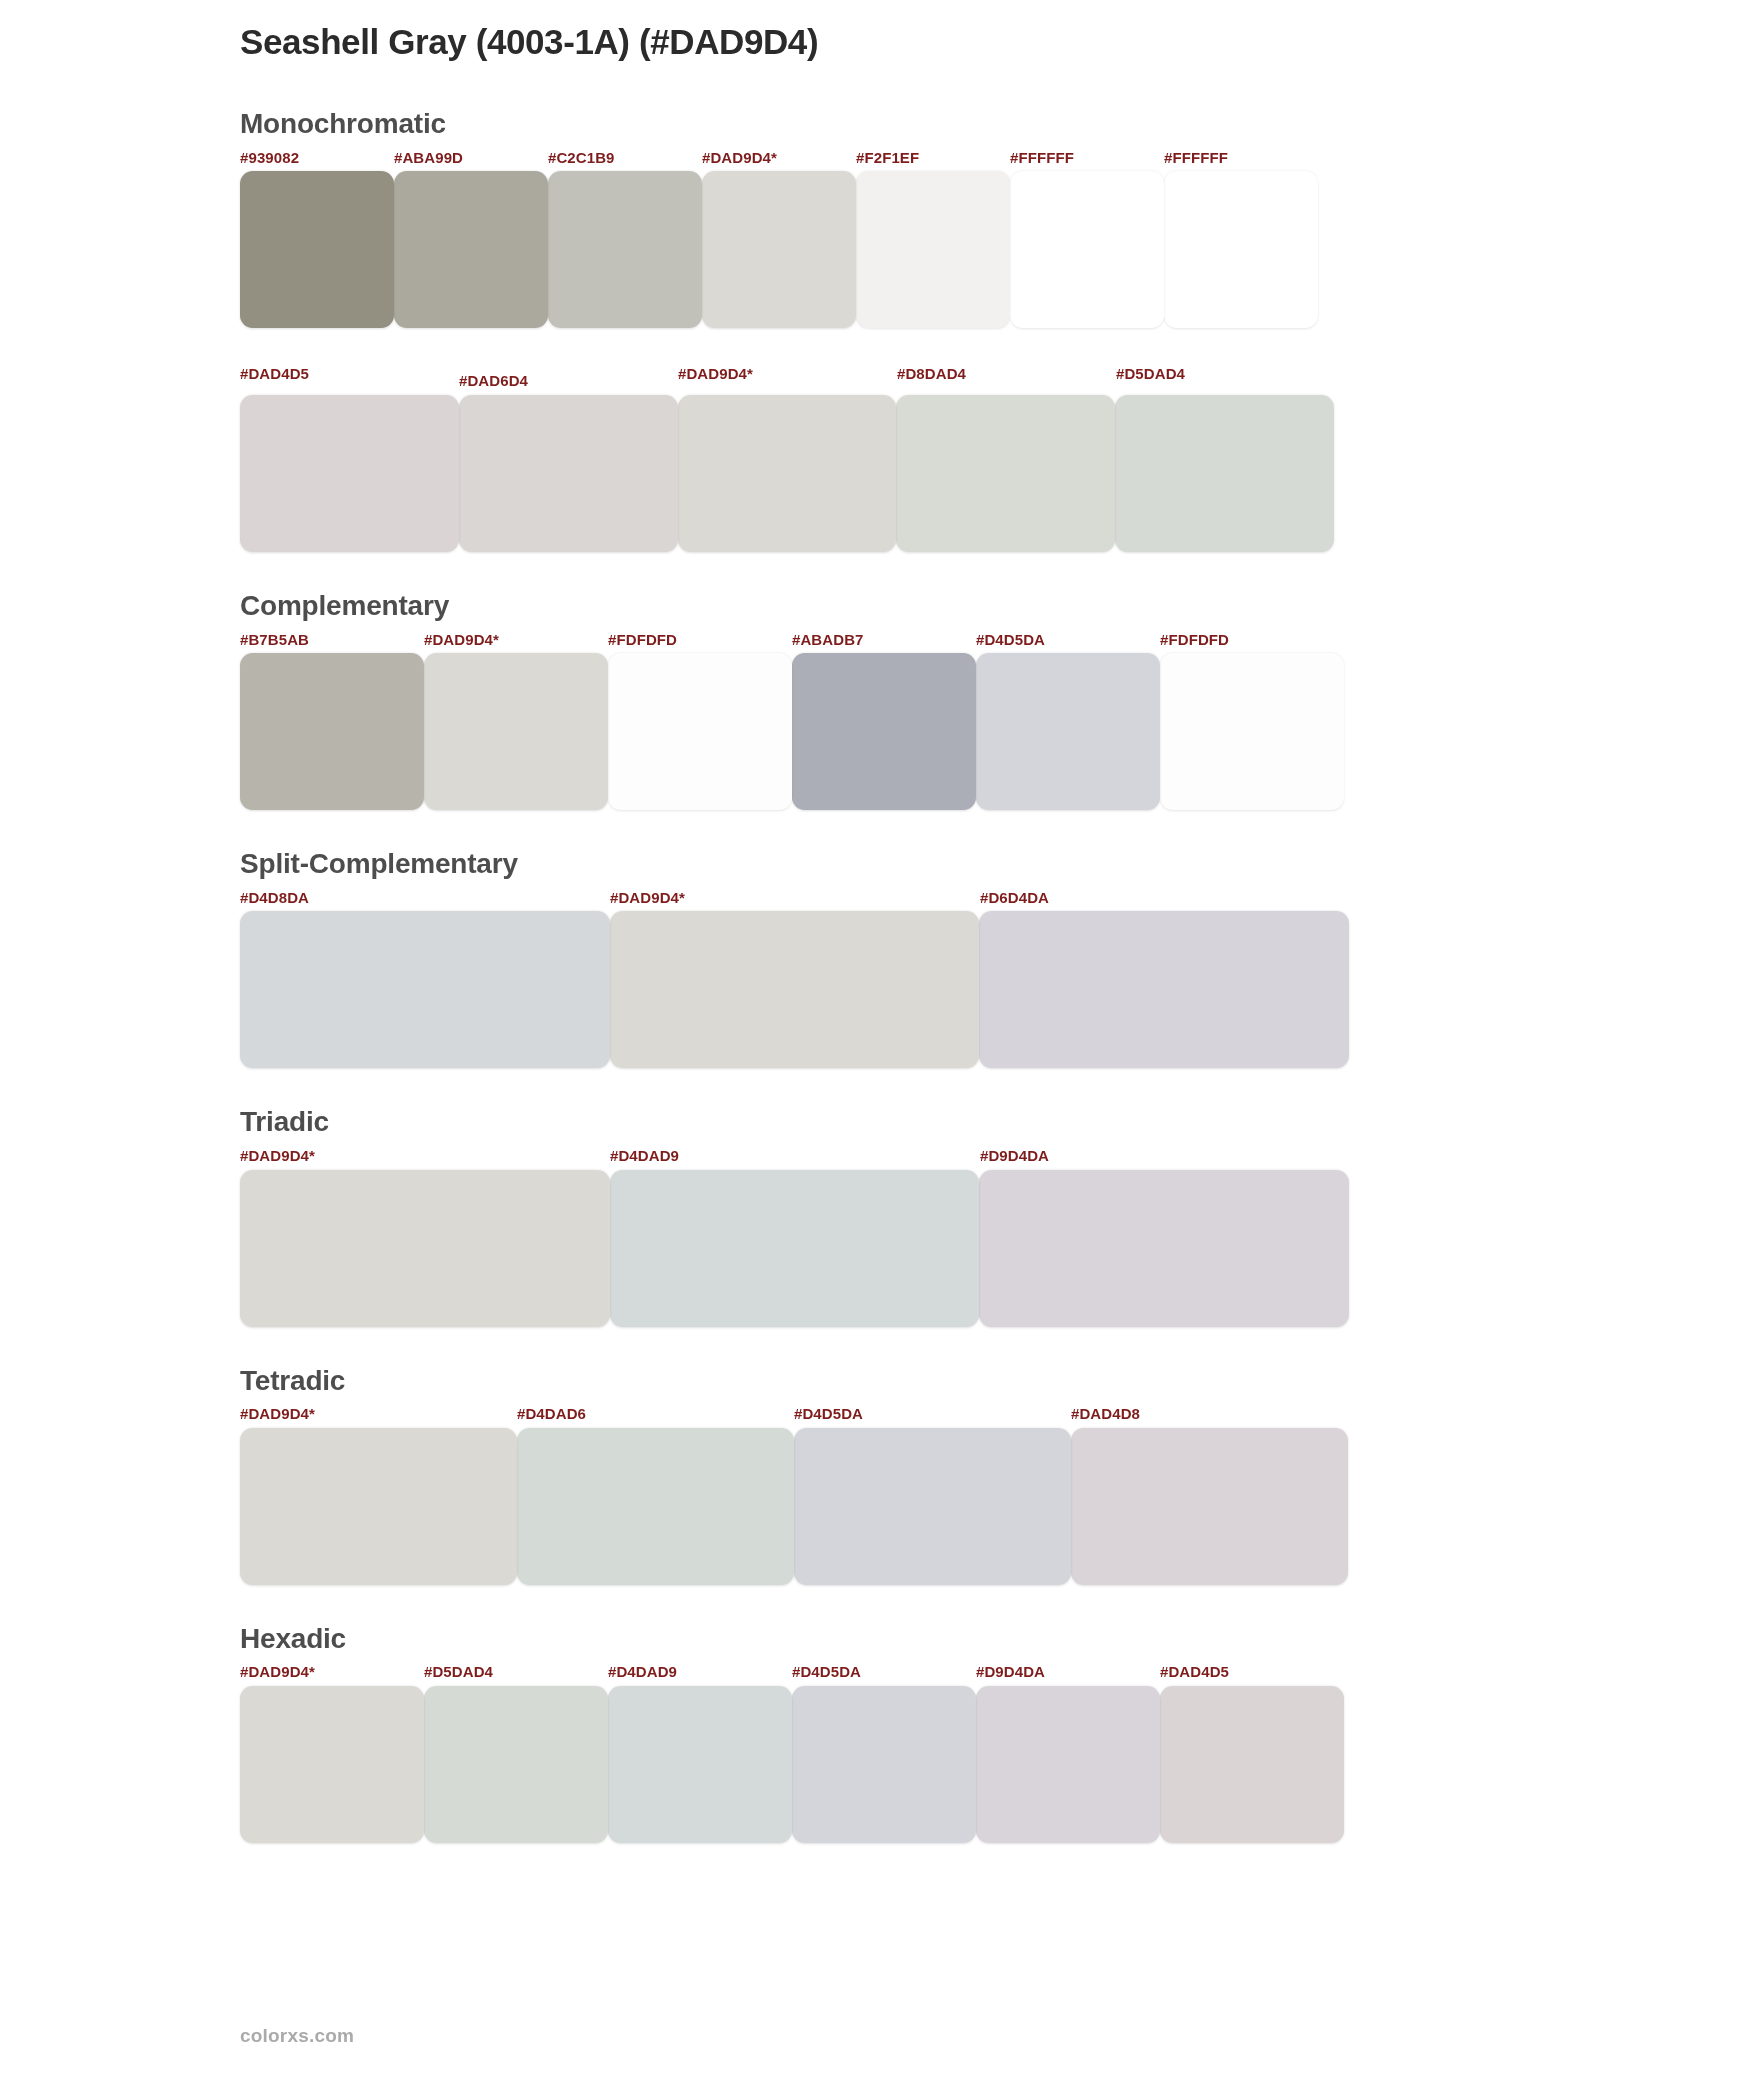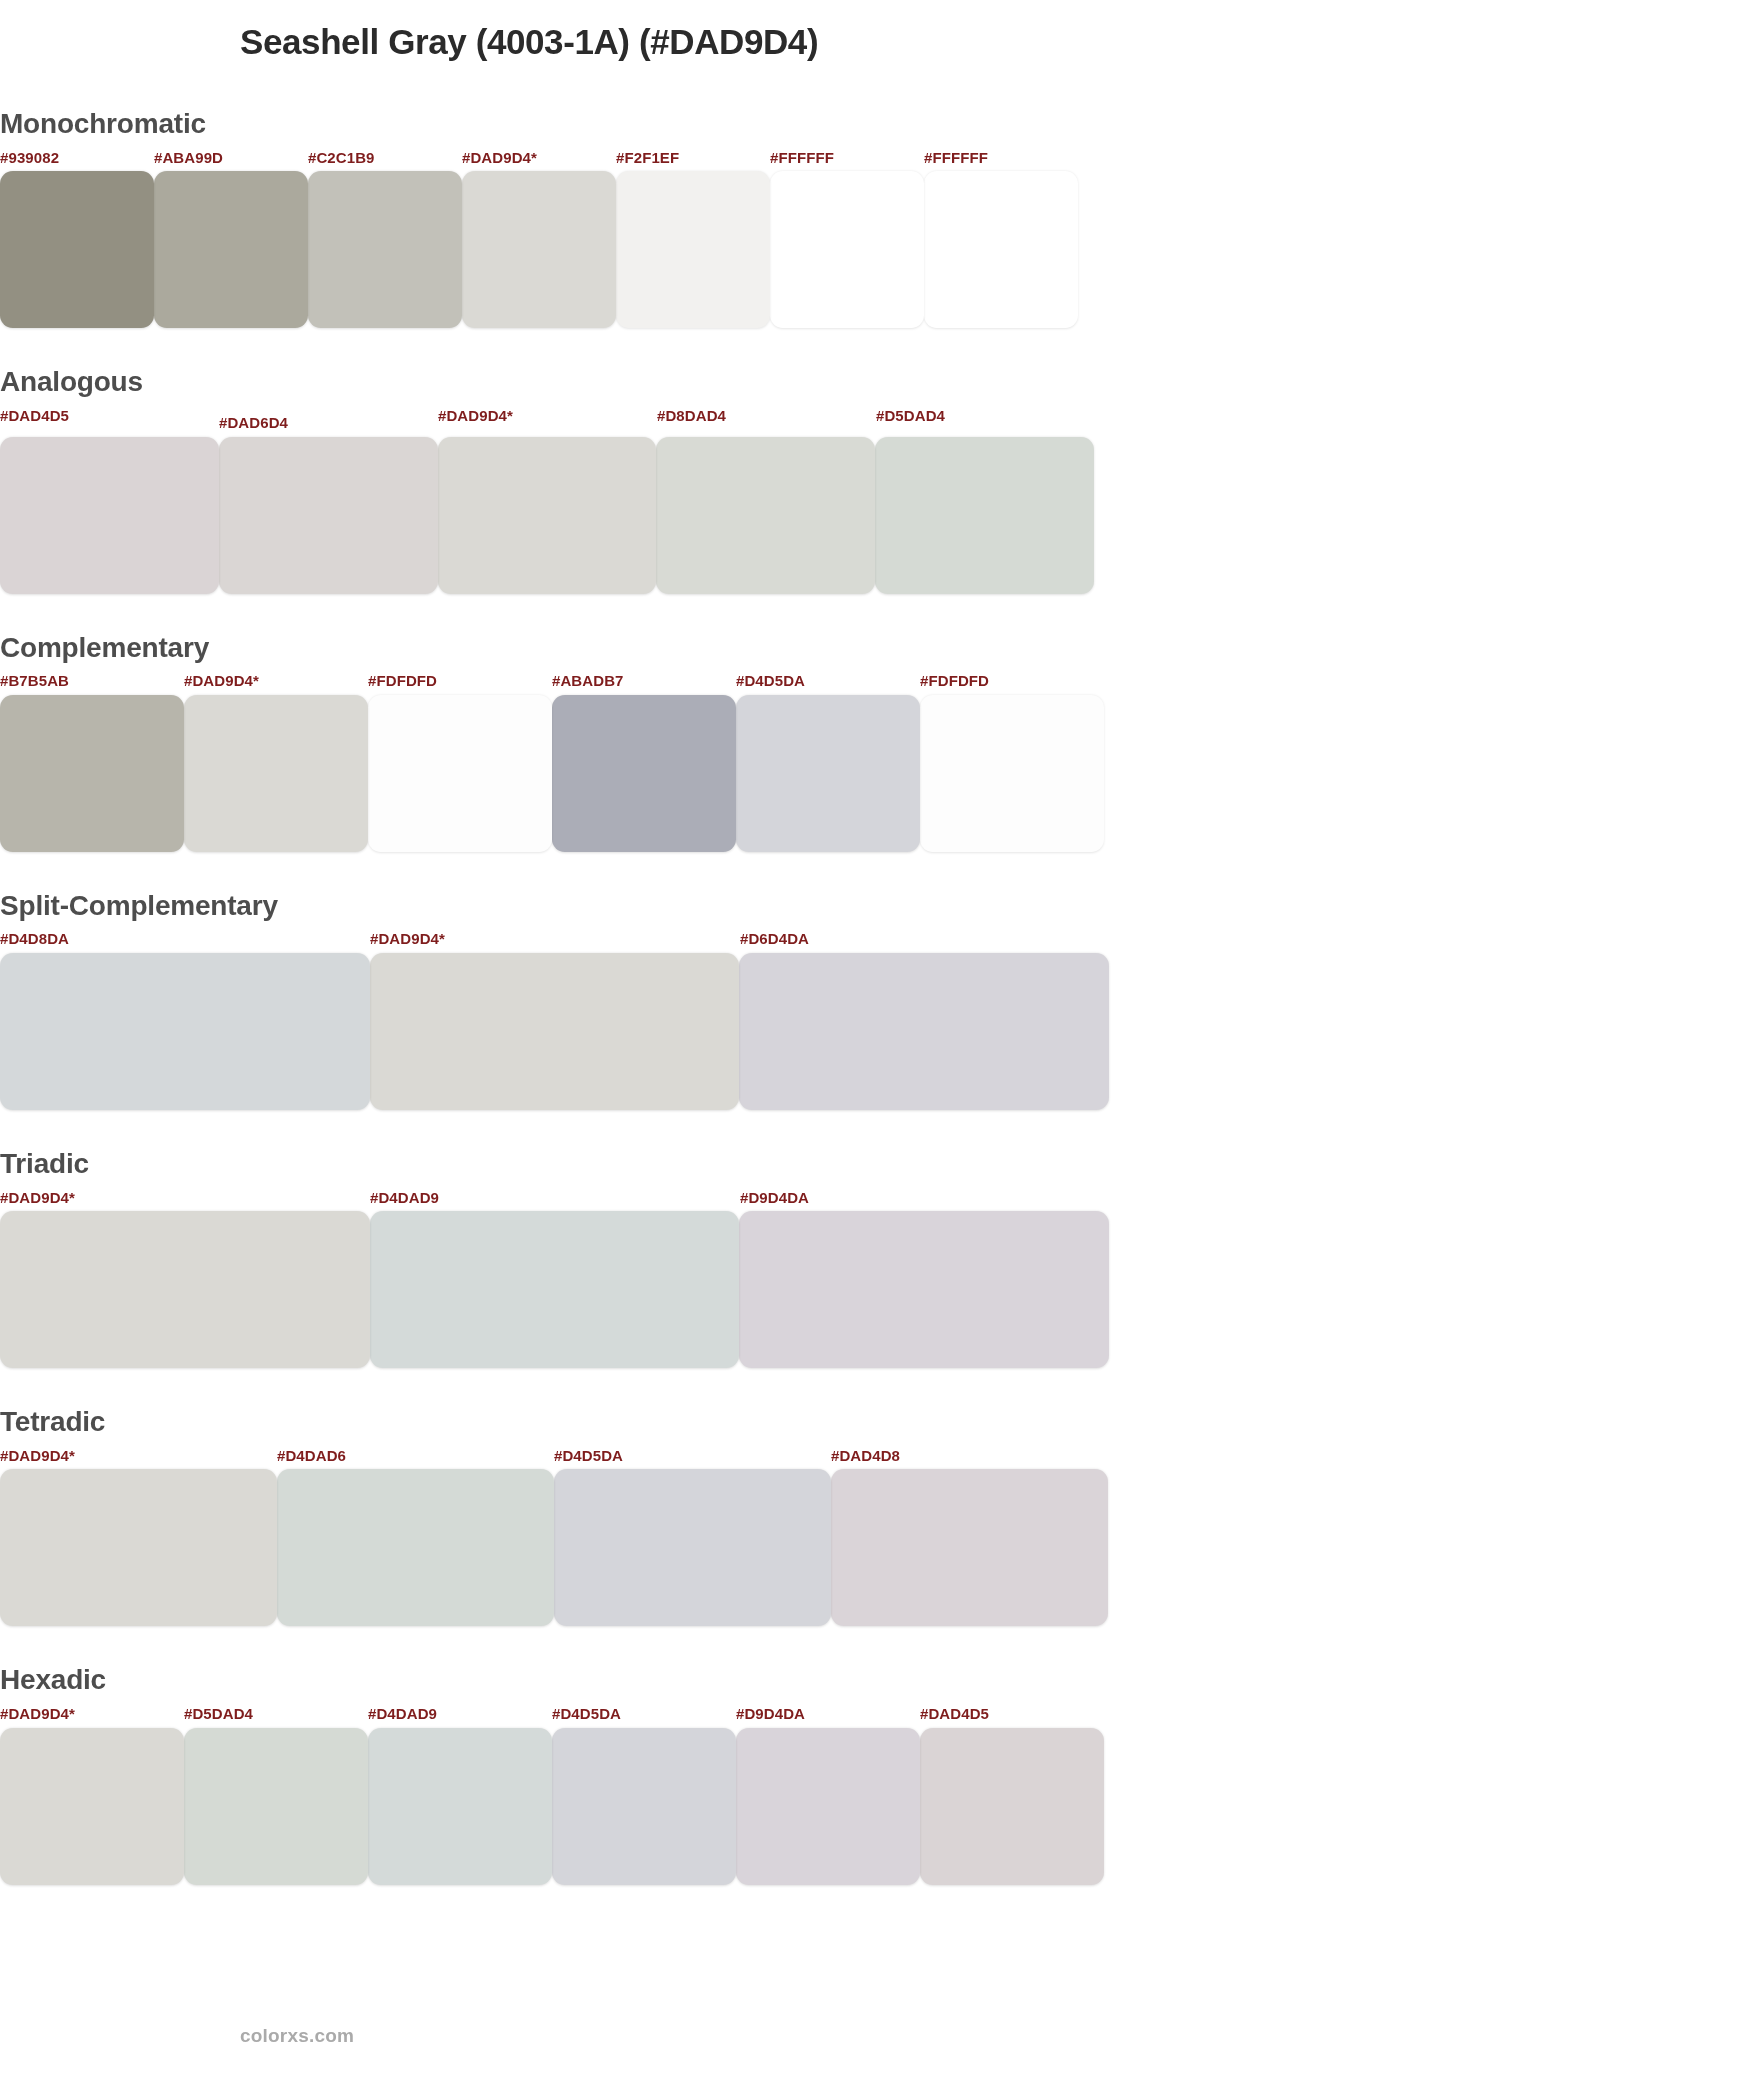--- a/index.html
+++ b/index.html
@@ -37,20 +37,21 @@
     font-weight: bold;
     color: #2b2b2b;
     letter-spacing: -0.2px;
     line-height: 1.2;
     margin: 14.4px 0 0 0;
   }
   .sections {
     margin-top: 45px;
   }
   .palette-section {
+    padding-left: 240px;
     margin-bottom: 0;
   }
   .section-heading {
     font-size: 28px;
     font-weight: bold;
     color: #4d4d4d;
     letter-spacing: -0.2px;
     margin: 0 0 8px 0;
     line-height: 1.2;
   }
@@ -121,21 +122,20 @@
           <div class="swatch" title="#ABA99D" style="width: 154px; background: rgb(171, 169, 157); z-index: 6;"></div>
           <div class="swatch" title="#C2C1B9" style="width: 154px; background: rgb(194, 193, 185); z-index: 5;"></div>
           <div class="swatch" title="#DAD9D4*" style="width: 154px; background: rgb(218, 217, 212); z-index: 4;"></div>
           <div class="swatch pale" title="#F2F1EF" style="width: 154px; background: rgb(242, 241, 239); z-index: 3;"></div>
           <div class="swatch pale" title="#FFFFFF" style="width: 154px; background: rgb(255, 255, 255); z-index: 2;"></div>
           <div class="swatch pale" title="#FFFFFF" style="width: 154px; background: rgb(255, 255, 255); z-index: 1;"></div>
         </div>
         <div class="sec-gap"></div>
       </div>
       <div class="palette-section">
-        <div class="section-heading">Analogous</div>
         <div class="labels-row">
           <div class="swatch-label" style="width: 219px;">#DAD4D5</div>
           <div class="swatch-label" style="width: 219px; margin-top: 7px;">#DAD6D4</div>
           <div class="swatch-label" style="width: 219px;">#DAD9D4*</div>
           <div class="swatch-label" style="width: 219px;">#D8DAD4</div>
           <div class="swatch-label" style="width: 219px;">#D5DAD4</div>
         </div>
         <div class="swatch-row" style="width: 1094px;">
           <div class="swatch" title="#DAD4D5" style="width: 219px; background: rgb(218, 212, 213); z-index: 5;"></div>
           <div class="swatch" title="#DAD6D4" style="width: 219px; background: rgb(218, 214, 212); z-index: 4;"></div>

